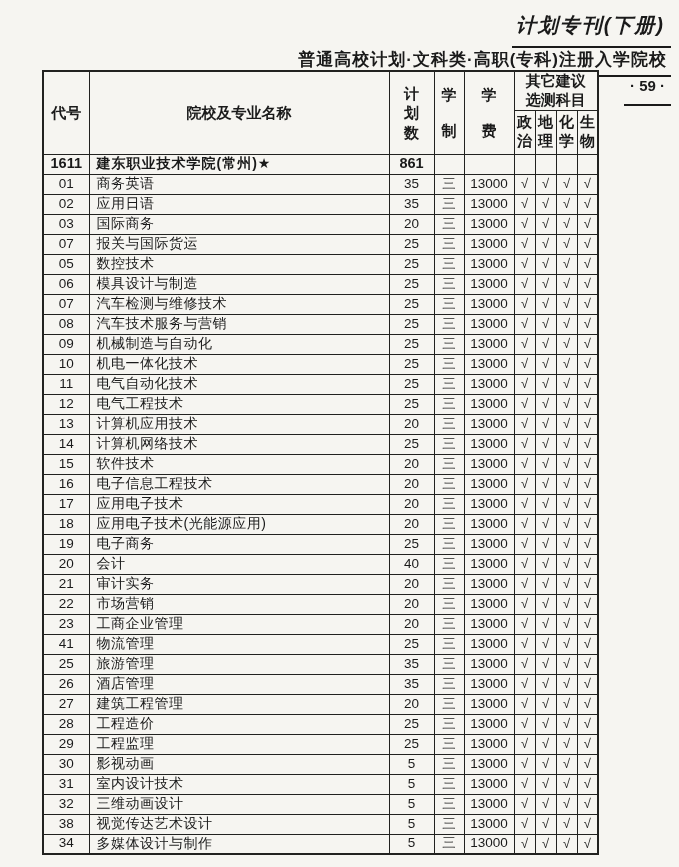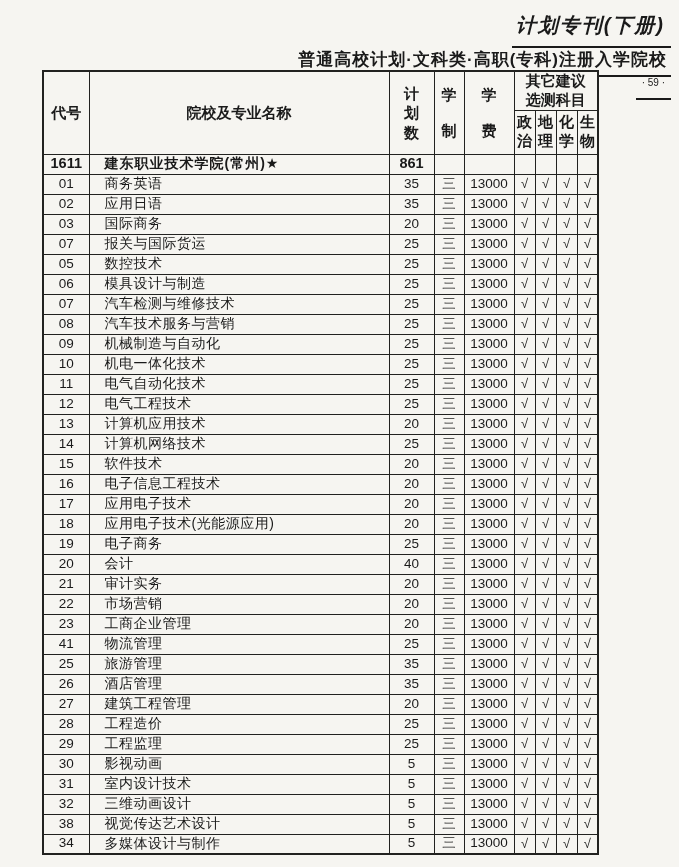--- a/index.html
+++ b/index.html
@@ -32,21 +32,21 @@
     border-bottom:2px solid var(--ink);
   }
   .ph-mid{
     font-size:17px;font-weight:bold;
     letter-spacing:1px;
     margin-left:10px;
     padding:0 4px 4px 4px;
     border-bottom:2px solid var(--ink);
   }
   .ph-page{
-    font-size:10px;font-weight:normal;
+    font-size:15px;font-weight:bold;
     margin-left:8px;
     padding:0 6px 10px 6px;
     border-bottom:2px solid var(--ink);
   }
 
   
   table.plan-table{
     position:absolute;left:42px;top:70px;
     width:555px;
     border-collapse:collapse;
@@ -83,21 +83,21 @@
     line-height:1.25;
     font-size:15px;
   }
   .subj-row .vert{line-height:1.25;}
 
   
   .plan-table tbody tr{height:20px;}
   .plan-table tbody td{font-size:13.5px;}
   .plan-table tbody td.name-cell{
     text-align:left;
-    padding-left:15px;
+    padding-left:7px;
     font-size:14px;
     letter-spacing:0.5px;
     white-space:nowrap;
   }
   .plan-table tbody td.check-cell{font-size:13px;}
   tr.inst-row{height:23px;}
   tr.inst-row td{font-weight:bold;font-size:14.5px;}
   tr.inst-row td.name-cell{letter-spacing:1px;}
 </style>
 </head>

